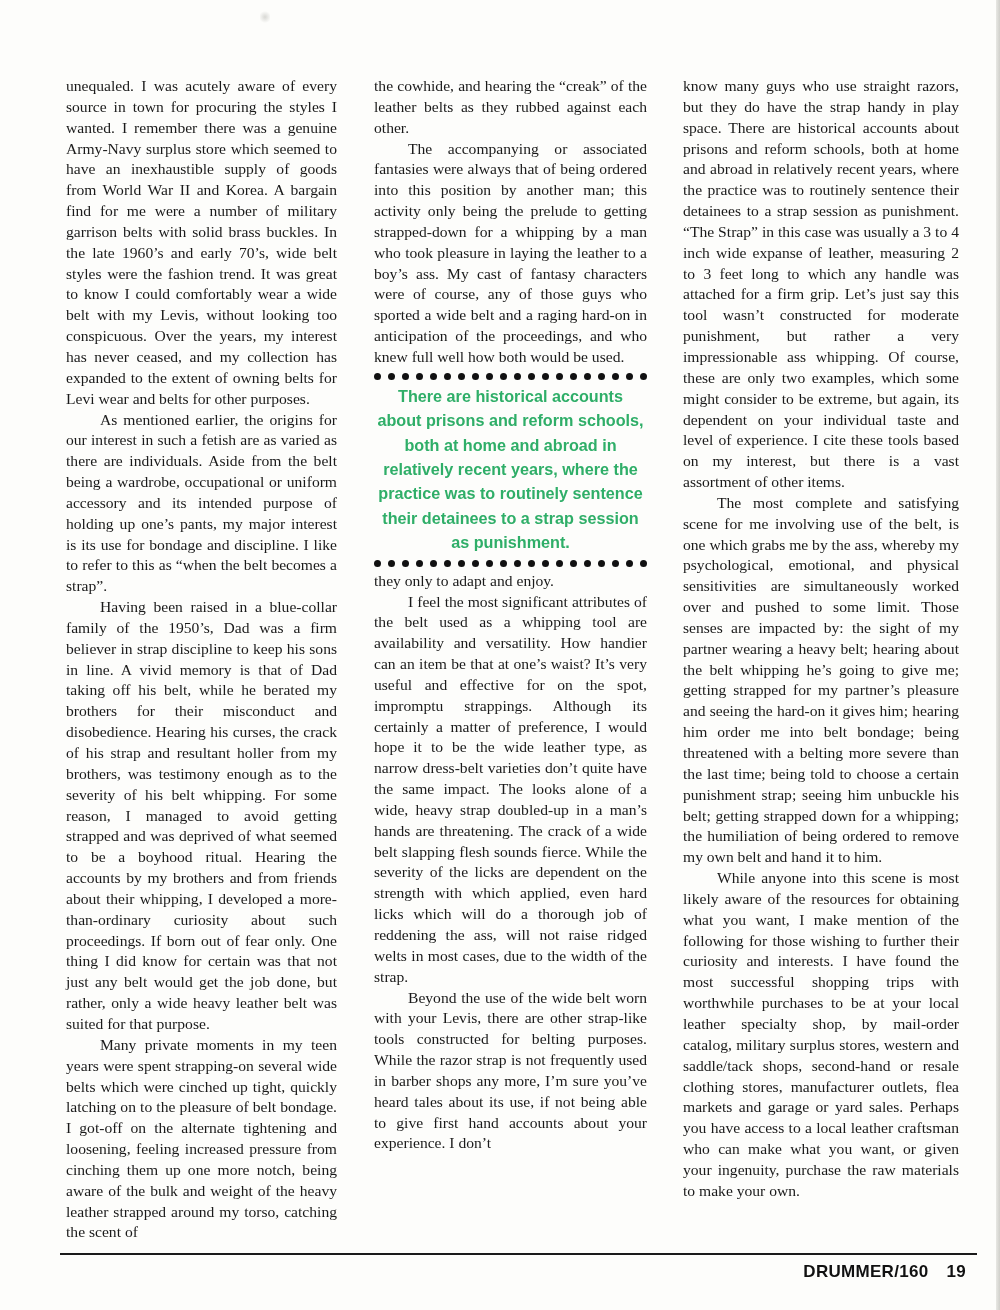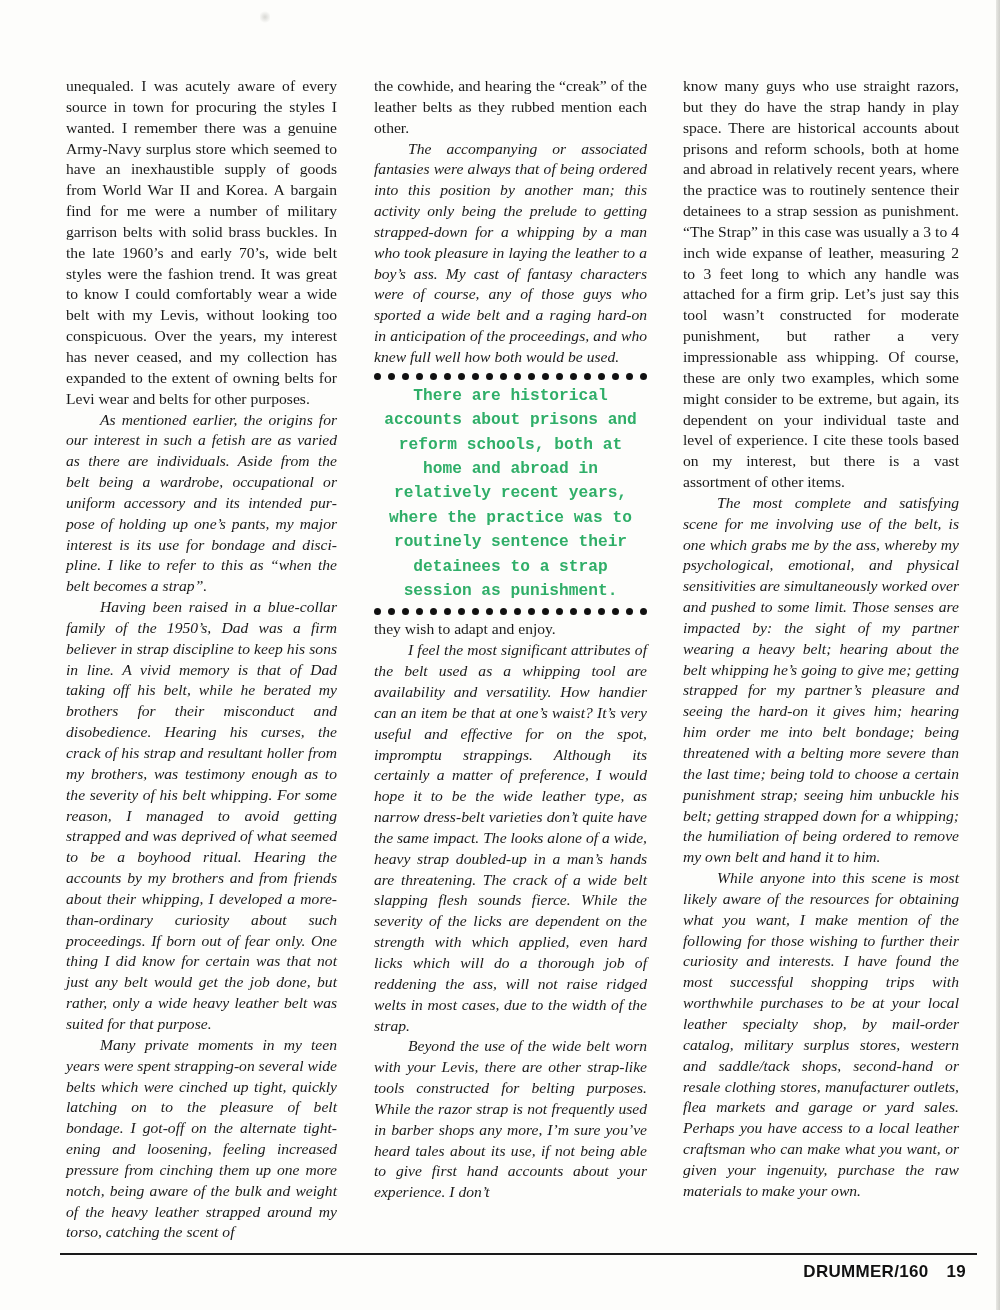--- a/index.html
+++ b/index.html
@@ -20,33 +20,33 @@
     top: 76px;
     font-size: 15.6px;
     line-height: 20.85px;
     text-align: justify;
     hyphens: manual;
   }
   #col1 { left: 66px; width: 271px; }
   #col2 { left: 374px; width: 273px; }
   #col3 { left: 683px; width: 276px; }
   .column p { margin: 0; text-indent: 0; }
-  .column p.indent { text-indent: 34px; font-style: italic; }
+  .column p.indent { text-indent: 34px; }
   .dots {
     display: flex; justify-content: space-between;
     margin: 5px 0 4px 0;
     width: 273px;
   }
   .dots span {
     width: 7px; height: 7px; border-radius: 50%;
     background: #111;
     display: inline-block;
   }
   .pullquote {
-    font-family: Liberation Mono, monospace;
+    font-family: Liberation Sans, sans-serif;
     font-weight: bold;
     color: #2fae68;
     text-align: center;
     font-size: 16.2px;
     line-height: 24.4px;
     margin: 1px 0 0 0;
     padding: 0 2px;
   }
   .footer-rule {
     position: absolute; left: 60px; top: 1253px; width: 917px; height: 2px;
@@ -72,21 +72,21 @@
 <div class="speck"></div>
 
 <div id="col1" class="column">
   <p>unequaled.  I was acutely aware of every source in town for procuring the styles I wanted.  I remember there was a genuine Army-Navy surplus store which seemed to have an inexhaustible supply of goods from World War II and Korea.  A bargain find for me  were a number of military garrison belts with solid brass buckles. In the late 1960’s and early 70’s, wide belt styles were the fashion trend.  It was great to know I could comfortably wear a wide belt with my Levis, without look­ing too conspicuous.  Over the years, my interest has never ceased, and my collec­tion has expanded to the extent of own­ing belts for Levi wear and belts for other purposes.</p>
   <p class="indent">As mentioned earlier, the origins for our interest in such a fetish are as varied as there are individuals.  Aside from the belt being a wardrobe, occupational or uniform accessory and its intended pur­pose of holding up one’s pants, my major interest is its use for bondage and disci­pline.  I like to refer to this as “when the belt becomes a strap”.</p>
   <p class="indent">Having been raised in a blue-collar family of the 1950’s, Dad was a firm believer in strap discipline to keep his sons in line.  A vivid memory is that of Dad taking off his belt, while he berated my brothers for their misconduct and disobedience.  Hearing his curses, the crack of his strap and resultant holler from my brothers, was testimony enough as to the severity of his belt whipping. For some reason, I managed to avoid getting strapped and was deprived of what seemed to be a boyhood ritual. Hearing the accounts by my brothers and from friends about their whipping, I developed a more-than-ordinary curios­ity about such proceedings.  If born out of fear only.  One thing I did know for certain was that not just any belt would get the job done, but rather, only a wide heavy leather belt was suited for that purpose.</p>
   <p class="indent">Many private moments in my teen years were spent strapping-on several wide belts which were cinched up tight, quickly latching on to the pleasure of belt bondage.  I got-off on the alternate tight­ening and loosening, feeling increased pressure from cinching them up one more notch, being aware of the bulk and weight of the heavy leather strapped around my torso, catching the scent of</p>
 </div>
 
 <div id="col2" class="column">
-  <p>the cowhide, and hearing the “creak” of the leather belts as they rubbed mention each other.</p>
+  <p>the cowhide, and hearing the “creak” of the leather belts as they rubbed against each other.</p>
   <p class="indent">The accompanying or associated fantasies were always that of being or­dered into this position by another man; this activity only being the prelude to getting strapped-down for a whipping by a man who took pleasure in laying the leather to a boy’s ass.  My cast of fantasy characters were of course, any of those guys who sported a wide belt and a raging hard-on in anticipation of the proceedings, and who knew full well how both would be used.</p>
   <div class="dots">
       <span></span>
       <span></span>
       <span></span>
       <span></span>
       <span></span>
       <span></span>
       <span></span>
       <span></span>
@@ -119,21 +119,21 @@
       <span></span>
       <span></span>
       <span></span>
       <span></span>
       <span></span>
       <span></span>
       <span></span>
       <span></span>
       <span></span>
     </div>
-  <p>they wish to adapt and enjoy.</p>
+  <p>they only to adapt and enjoy.</p>
   <p class="indent">I feel the most significant attributes of the belt used as a  whipping tool are availability and versatility.  How handier can an item be that at one’s waist?  It’s very useful and effective for on the spot, impromptu strappings.  Although its certainly a matter of preference, I would hope it to be the wide leather type, as narrow dress-belt varieties don’t quite have the same impact.  The looks alone of a wide, heavy strap doubled-up in a man’s hands are threatening.  The crack of a wide belt slapping flesh sounds fierce.  While the severity of the licks are dependent on the strength with which applied, even hard licks which will do a thorough job of reddening the ass, will not raise ridged welts in most cases, due to the width of the strap.</p>
   <p class="indent">Beyond the use of the wide belt worn with your Levis, there are other strap-like tools constructed for belting pur­poses.  While the razor strap is not frequently used in barber shops any more, I’m sure you’ve heard tales about its use, if not being able to give first hand ac­counts about your experience.  I don’t</p>
 </div>
 
 <div id="col3" class="column">
   <p>know many guys who use straight razors, but they do have the strap handy in play space.  There are historical accounts about prisons and reform schools, both at home and abroad in relatively recent years, where the practice was to routinely sentence their detainees to a strap ses­sion as punishment.  “The Strap” in this case was usually a 3 to 4 inch wide expanse of leather, measuring 2 to 3 feet long to which any handle was attached for a firm grip.  Let’s just say this tool wasn’t constructed for moderate punish­ment, but rather a very impressionable ass whipping.  Of course, these are only two examples, which some might con­sider to be extreme, but again, its depen­dent on your individual taste and level of experience.  I cite these tools based on my interest, but there is a vast assortment of other items.</p>
   <p class="indent">The most complete and satisfying scene for me involving use of the belt, is one which grabs me by the ass, whereby my psychological, emotional, and physi­cal sensitivities are simultaneously worked over and pushed to some limit. Those senses are impacted by:  the sight of my partner wearing a heavy belt; hearing about the belt whipping he’s going to give me; getting strapped for my partner’s pleasure and seeing the hard-on it gives him; hearing him order me into belt bondage; being threatened with a belting more severe than the last time; being told to choose a certain punish­ment strap; seeing him unbuckle his belt; getting strapped down for a whipping; the humiliation of being ordered to re­move my own belt and hand it to him.</p>
   <p class="indent">While anyone into this scene is most likely aware of the resources for obtain­ing what you want, I make mention of the following for those wishing to further their curiosity and interests.  I have found the most successful shopping trips with worthwhile purchases to be at your local leather specialty shop, by mail-order catalog, military surplus stores, western and saddle/tack shops, second-hand or resale clothing stores, manufac­turer outlets, flea markets and garage or yard sales.  Perhaps you have access to a local leather craftsman who can make what you want, or given your ingenuity, purchase the raw materials to make your own.</p>
 </div>
 

